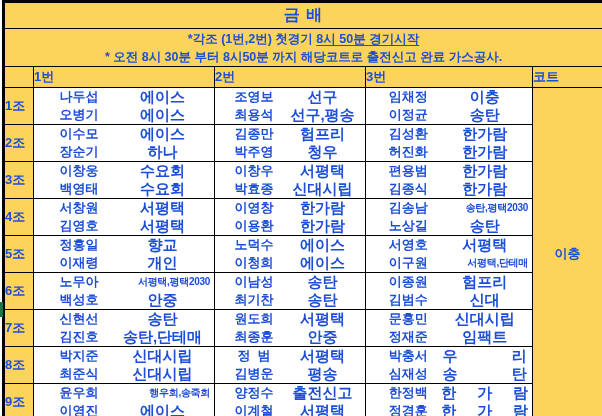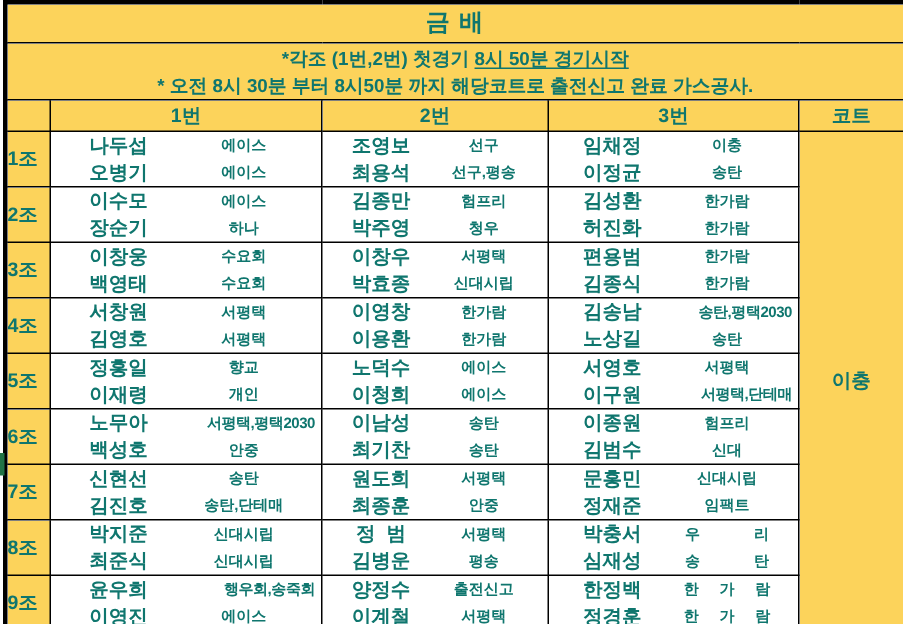--- a/index.html
+++ b/index.html
@@ -2,21 +2,21 @@
 <html><head>
 <meta charset="utf-8">
 <style>
   html,body{margin:0;padding:0;background:#ffffff;}
   .sheet{
     position:relative;
     width:602px;height:416px;
     background:#ffffff;
     font-family:"Liberation Sans","DejaVu Sans",sans-serif;
     font-weight:bold;
-    color:#0f766e;
+    color:#1d4ed8;
     box-sizing:border-box;
   }
   table.main{
     border-collapse:collapse;
     table-layout:fixed;
     width:600px;
     margin-left:2px;
     border:3px solid #000;
   }
   td,th{
@@ -28,35 +28,35 @@
   .title-cell{
     height:27px;background:#FCD35B;text-align:center;
     font-size:16px;letter-spacing:1px;
   }
   .notes-cell{
     height:38px;background:#FCD35B;text-align:center;
     font-size:12.5px;line-height:18px;margin-top:18px;
   }
   .u{text-decoration:underline;text-underline-offset:2px;}
   th.colhead{
-    height:21px;background:#FCD35B;text-align:center;
+    height:21px;background:#FCD35B;text-align:left;
     font-size:13px;font-weight:bold;
   }
   tr.group-row{height:36px;}
   td.label-cell{
     background:#FCD35B;text-align:left;font-size:13px;
   }
   td.p-cell{background:#ffffff;vertical-align:middle;}
   .player{display:flex;align-items:center;height:18px;}
   .pname{
     width:40%;padding-left:9px;font-size:13px;
     white-space:pre;text-align:center;
   }
   .club{
-    flex:1;text-align:center;font-size:10px;white-space:pre;
+    flex:1;text-align:center;font-size:15px;white-space:pre;
     padding-right:4px;
   }
   .club.small{font-size:10px;letter-spacing:-0.3px;text-align:right;}
   td.court-cell{
     background:#FCD35B;text-align:center;font-size:13px;
   }
   .selection-marker{
     position:absolute;left:0;top:302px;width:3px;height:15px;
     background:#217346;
   }

